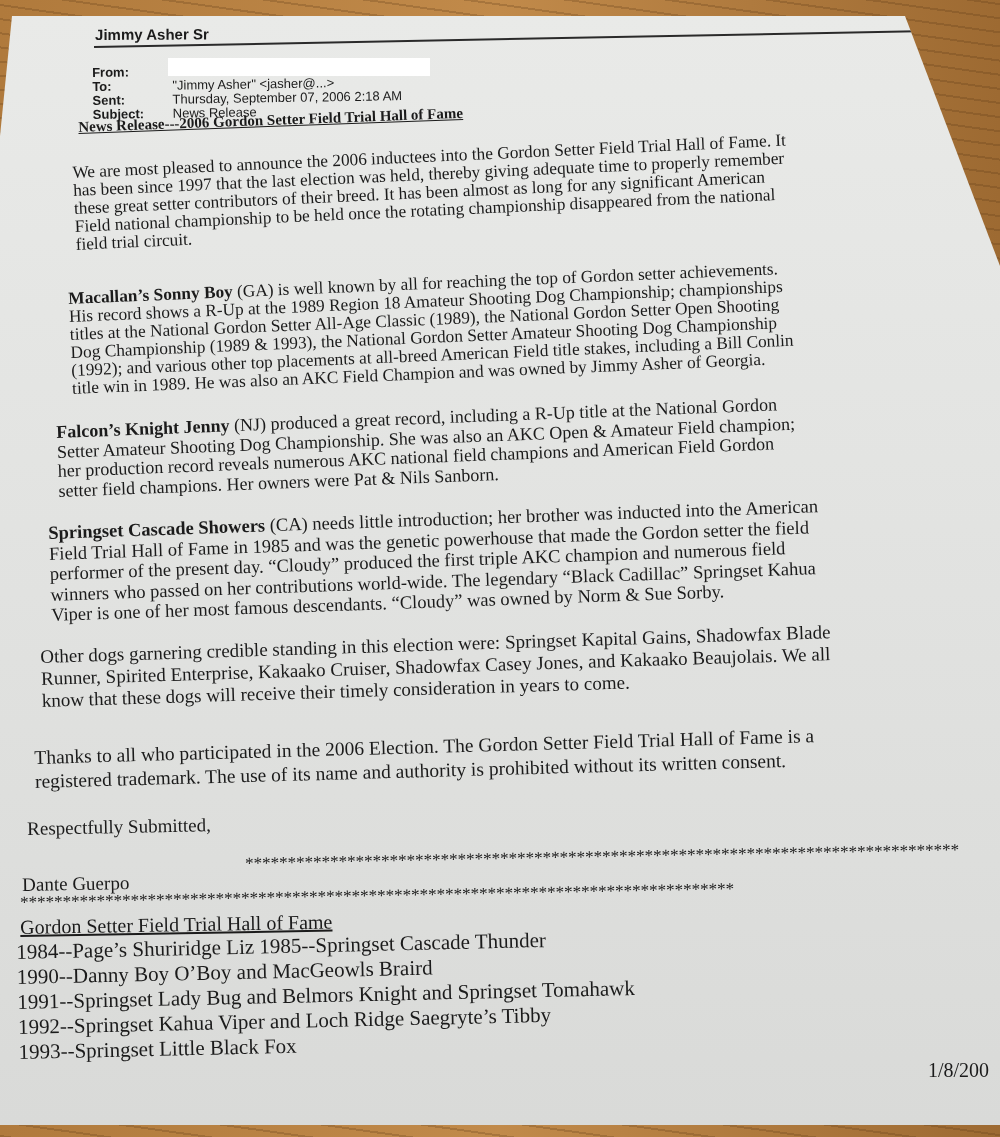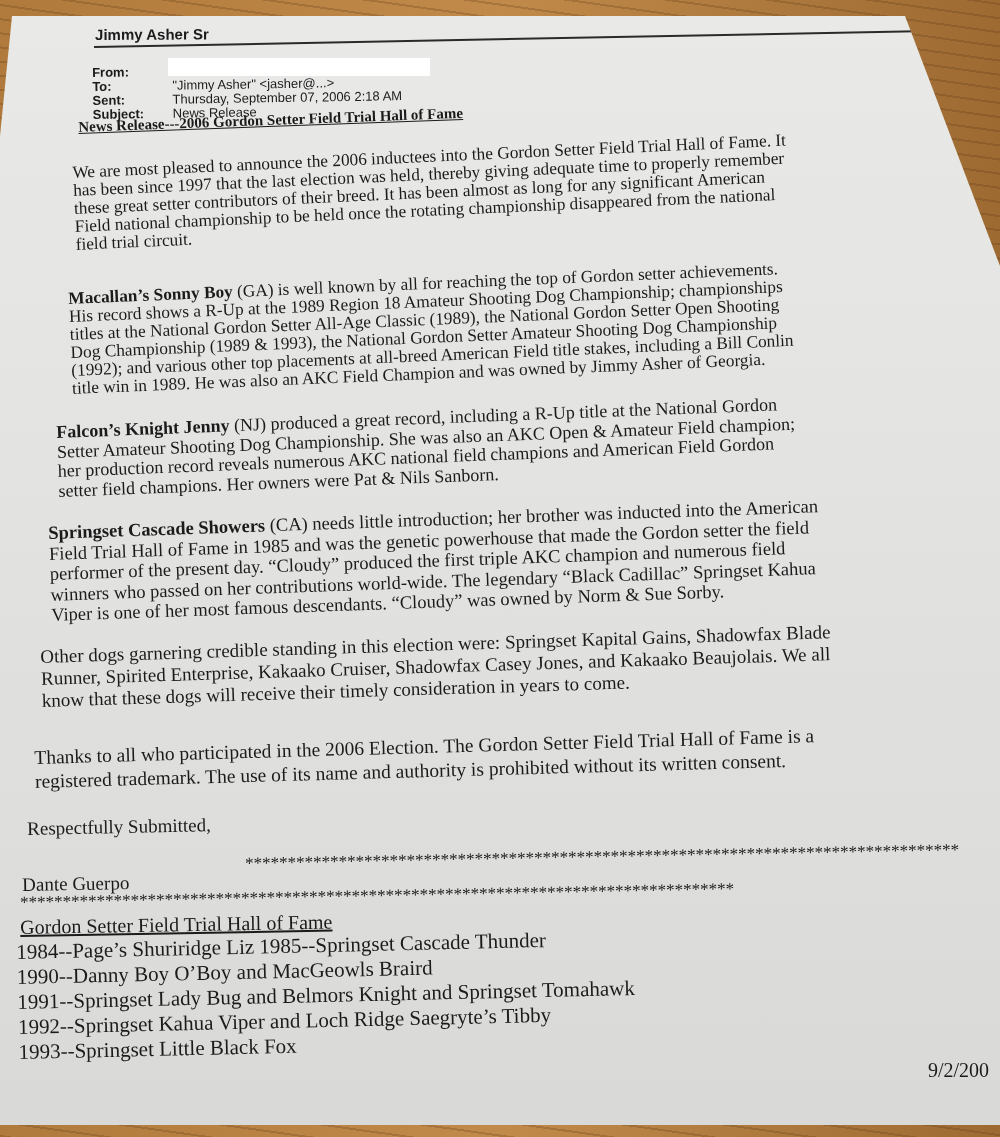--- a/index.html
+++ b/index.html
@@ -102,14 +102,14 @@
   <div class="rot hof-title" style="left:20px; top:900px; transform: rotate(-1deg);">Gordon Setter Field Trial Hall of Fame</div>
 
   <div class="rot hof" style="left:16px; top:924px; transform: rotate(-1.3deg);">
     <div>1984--Page’s Shuriridge Liz 1985--Springset Cascade Thunder</div>
     <div>1990--Danny Boy O’Boy and MacGeowls Braird</div>
     <div>1991--Springset Lady Bug and Belmors Knight and Springset Tomahawk</div>
     <div>1992--Springset Kahua Viper and Loch Ridge Saegryte’s Tibby</div>
     <div>1993--Springset Little Black Fox</div>
   </div>
 
-  <div class="date">9/2/200</div>
+  <div class="date">1/8/200</div>
 </div>
 
 </body></html>

